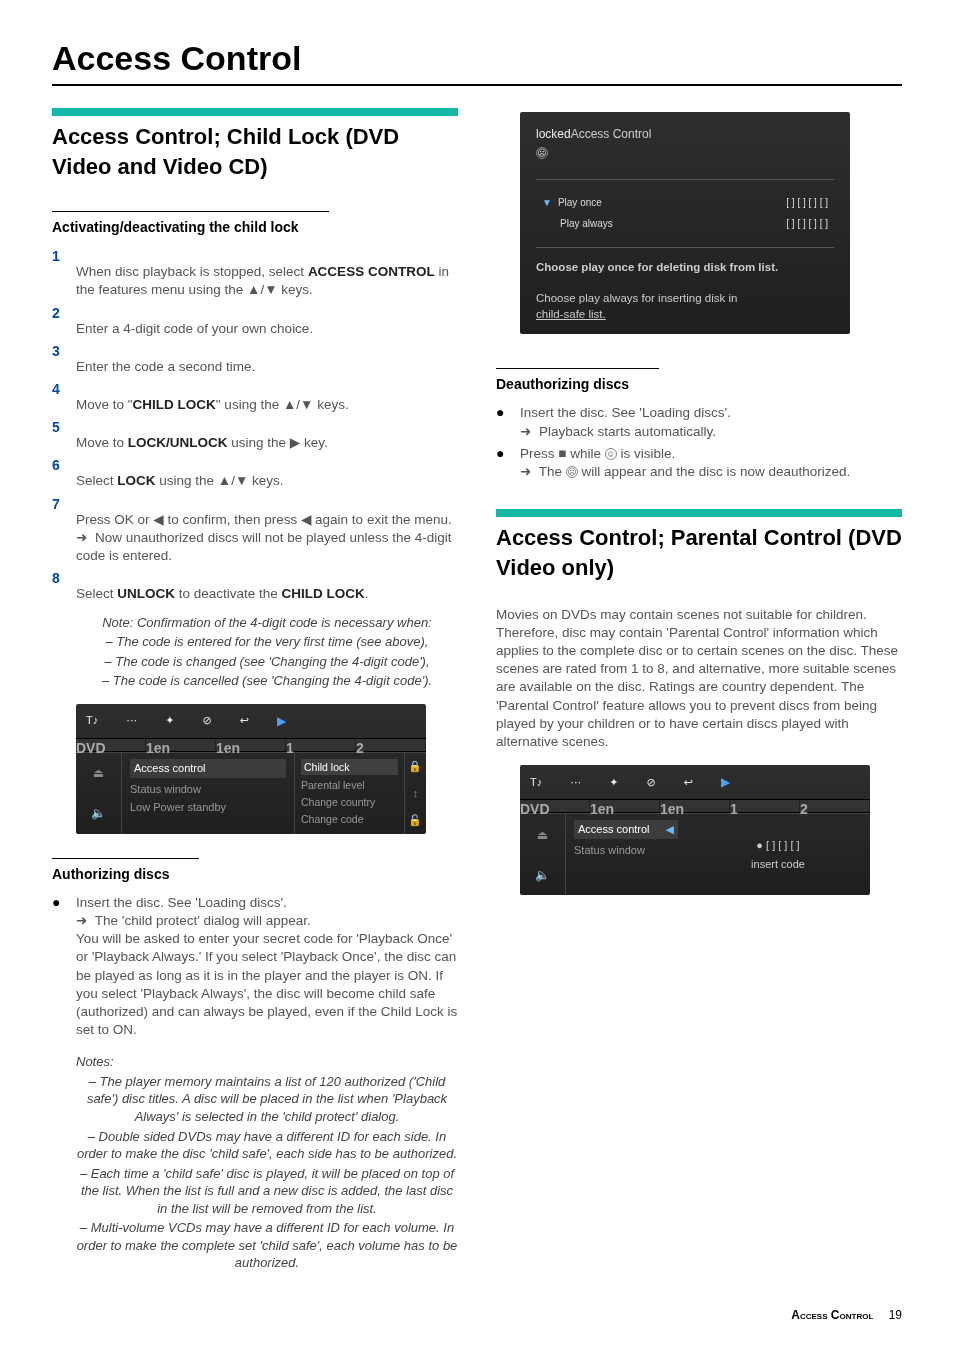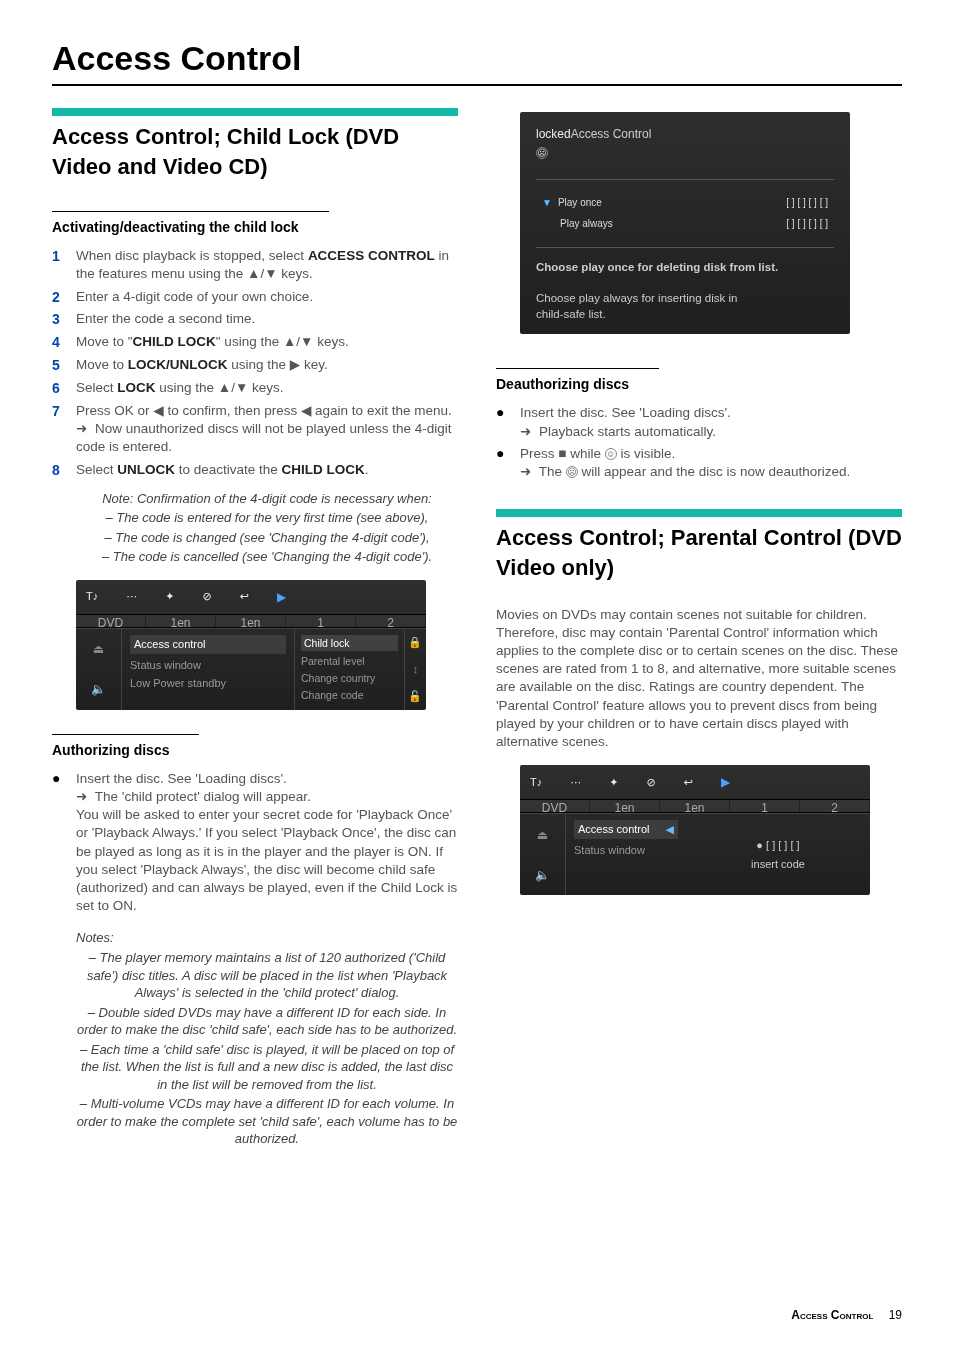--- a/index.html
+++ b/index.html
@@ -57,21 +57,21 @@
     margin-bottom: 4px;
     align-items: flex-start;
   }
   .steps li .num {
     color: #0047ab;
     font-weight: bold;
     width: 24px;
     flex-shrink: 0;
     font-size: 14px;
   }
-  .steps li .body { flex: 1; }
+  .steps li .body { flex: 1; margin-top: 16px; }
   .steps li .body b { color: #222; }
   .arrow-line::before {
     content: "➜";
     color: #555;
     margin-right: 4px;
   }
   .note-block {
     font-style: italic;
     font-size: 13px;
     color: #444;
@@ -134,25 +134,25 @@
   .ui-panel-top .tab { opacity: 0.9; }
   .ui-panel-top .arrows { color: #4ea0ff; font-size: 12px; }
   .ui-panel-strip {
     display: flex;
     height: 14px;
     border-top: 1px solid #000;
     border-bottom: 1px solid #000;
   }
   .ui-panel-strip div {
     flex: 1;
-    text-align: center;
-    font-size: 12px;
+    font-size: 14px;
     color: #aaa;
     background: #333;
     border-right: 1px solid #222;
+    font-weight: bold;
   }
   .ui-panel-body {
     display: flex;
     height: 82px;
     border-top: 1px solid #444;
   }
   .ui-panel-body .leftcol {
     width: 46px;
     border-right: 1px solid #444;
     display: flex;
@@ -415,21 +415,21 @@
           <span>[ ]  [ ]  [ ]  [ ]</span>
         </div>
         <div class="lp-row">
           <span style="padding-left:18px">Play always</span>
           <span>[ ]  [ ]  [ ]  [ ]</span>
         </div>
       </div>
       <div class="lp-msg">Choose play once for deleting disk from list.</div>
       <div class="lp-msg2">
         <span>Choose play always for inserting disk in</span><br>
-        <span style="">child-safe list.</span>
+        <span style="text-decoration:underline">child-safe list.</span>
       </div>
     </div>
 
     <h3 class="sub">Deauthorizing discs</h3>
 
     <ul class="bullets">
       <li>
         <span class="dot">●</span>
         <span class="body">
           <span>Insert the disc. See 'Loading discs'.</span><br>

